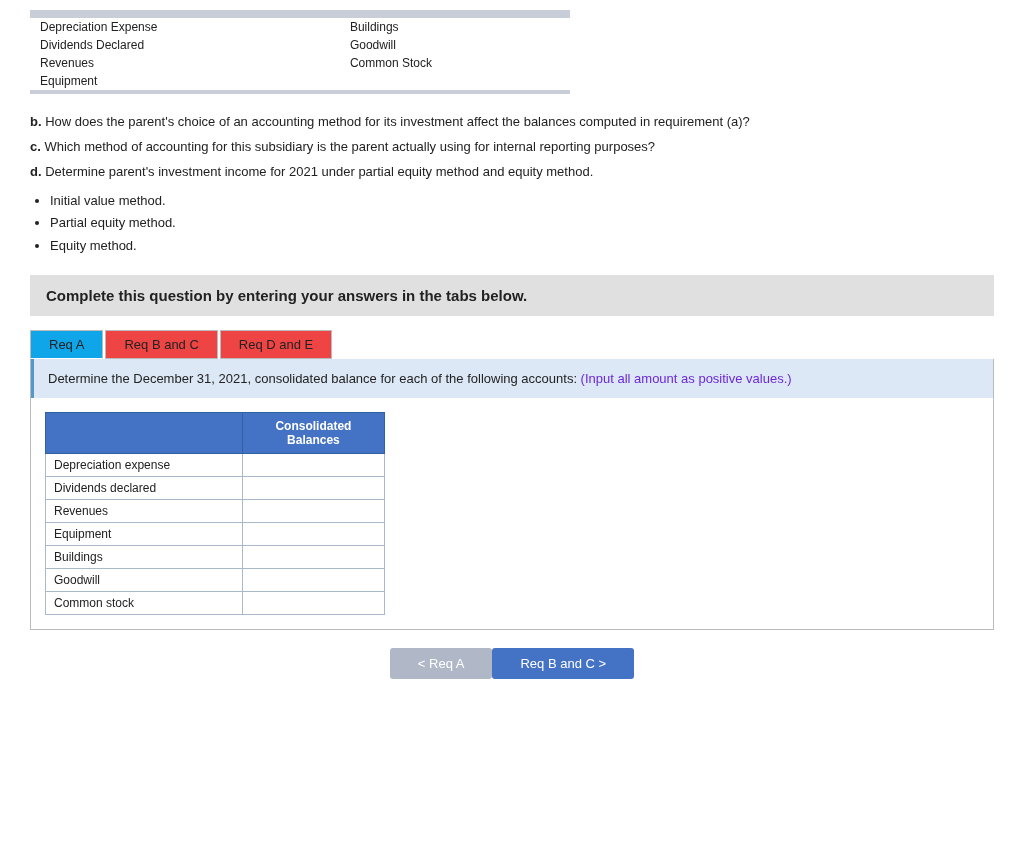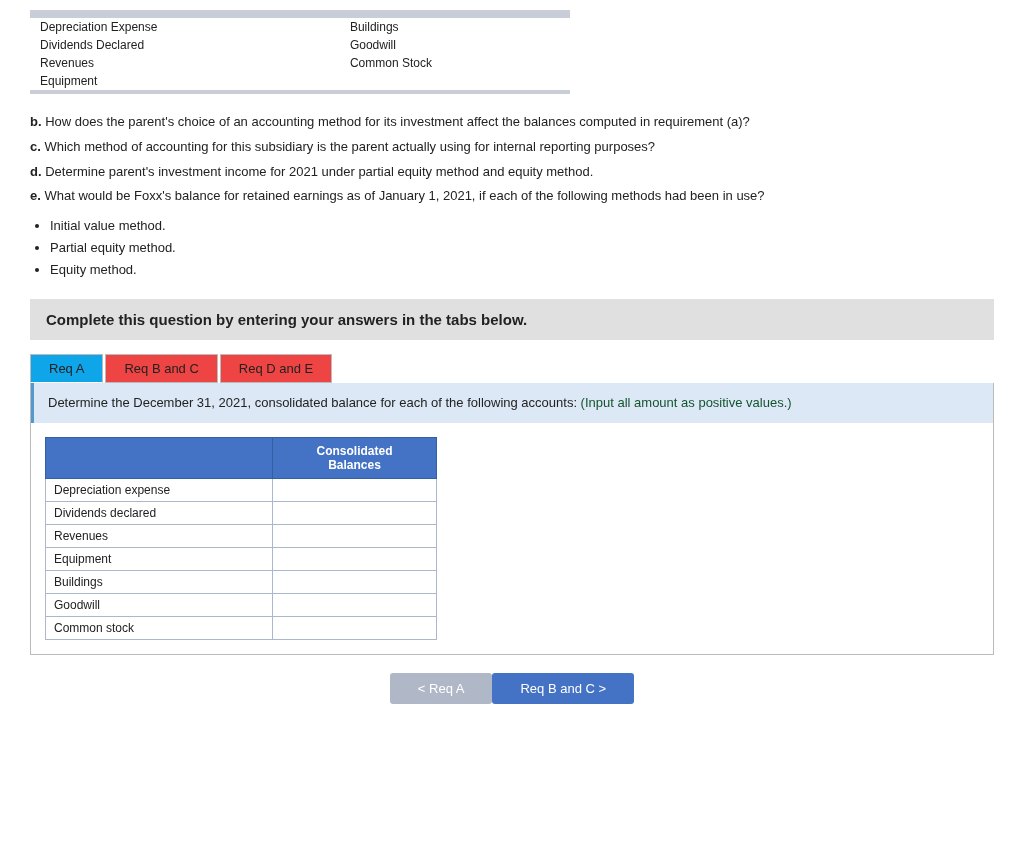--- a/index.html
+++ b/index.html
@@ -93,30 +93,30 @@
 
     
     .instruction-bar {
       background: #dce8f5;
       border-left: 3px solid #5599cc;
       padding: 10px 14px;
       font-size: 13px;
       line-height: 1.5;
     }
     .instruction-bar .highlight {
-      color: #14532d;
+      color: #6d28d9;
     }
 
     
     .data-table-wrapper {
       padding: 14px 0 14px 14px;
     }
     .data-table {
       border-collapse: collapse;
-      width: 392px;
+      width: 340px;
     }
     .data-table th {
       background: #4472c4;
       color: #fff;
       text-align: center;
       padding: 6px 10px;
       font-size: 12px;
       font-weight: bold;
       border: 1px solid #3360a0;
     }
@@ -204,23 +204,20 @@
   <div class="question-section">
     <p>
       <strong>b.</strong> <span id="q-b">How does the parent's choice of an accounting method for its investment affect the balances computed in requirement (a)?</span>
     </p>
     <p>
       <strong>c.</strong> <span id="q-c">Which method of accounting for this subsidiary is the parent actually using for internal reporting purposes?</span>
     </p>
     <p>
       <strong>d.</strong> <span id="q-d">Determine parent's investment income for 2021 under partial equity method and equity method.</span>
     </p>
-    <p>
-      <strong>e.</strong> <span id="q-e">What would be Foxx's balance for retained earnings as of January 1, 2021, if each of the following methods had been in use?</span>
-    </p>
     <ul class="bullet-list" id="bullet-list">
         <li>Initial value method.</li>
         <li>Partial equity method.</li>
         <li>Equity method.</li>
       </ul>
   </div>
 
   <div class="complete-banner">
     <span>Complete this question by entering your answers in the tabs below.</span>
   </div>

